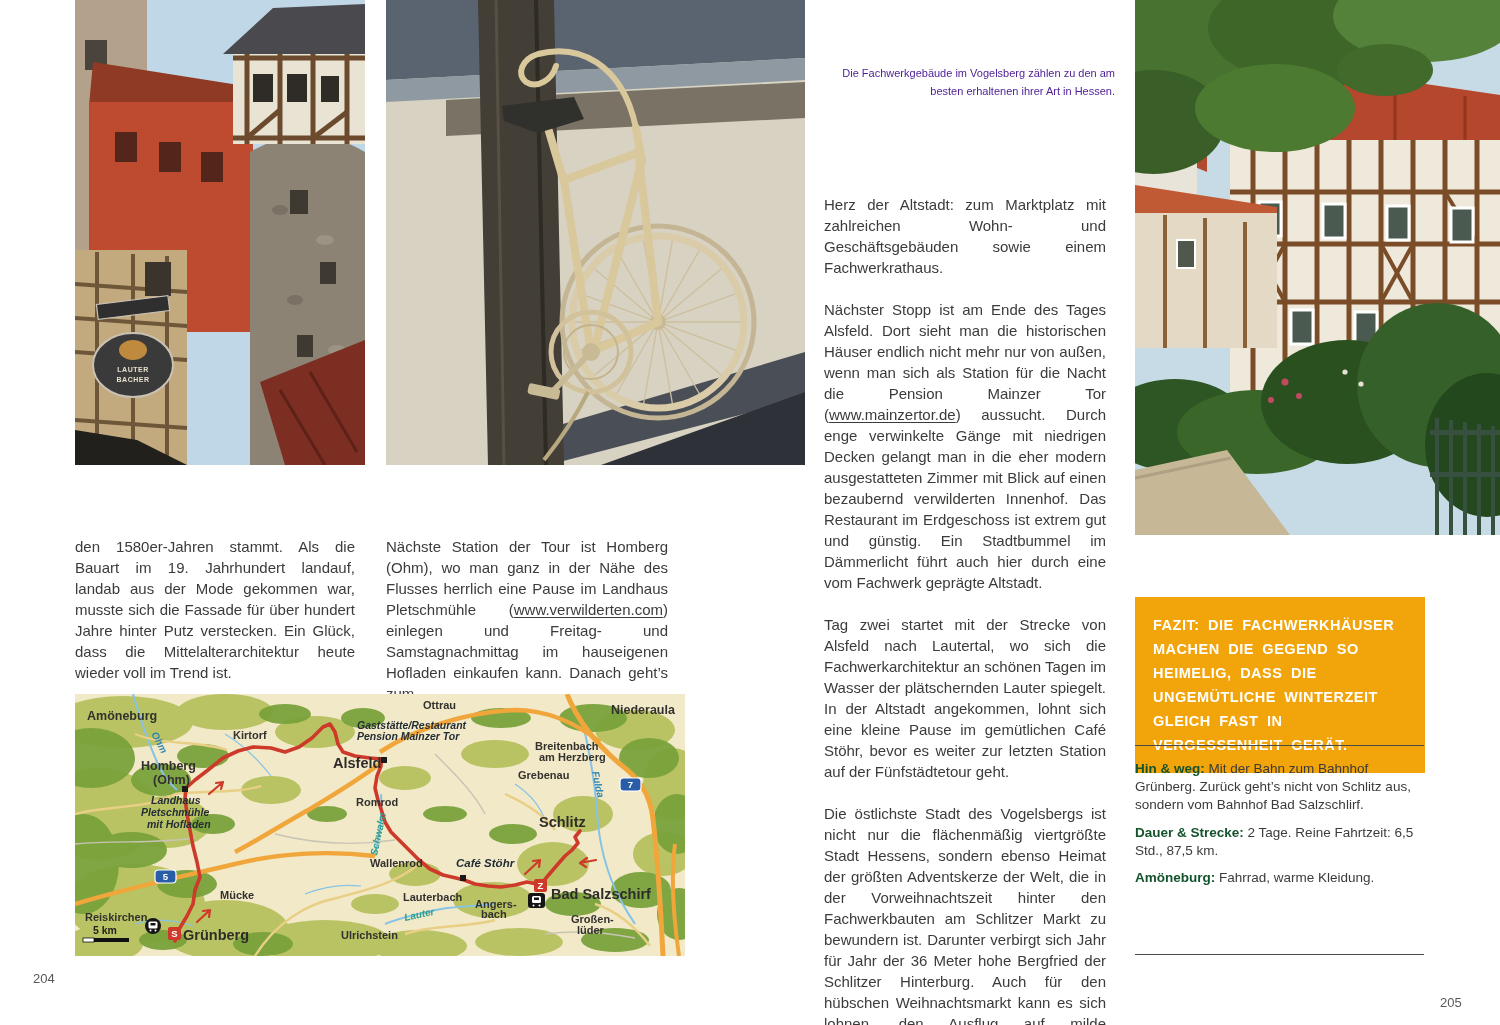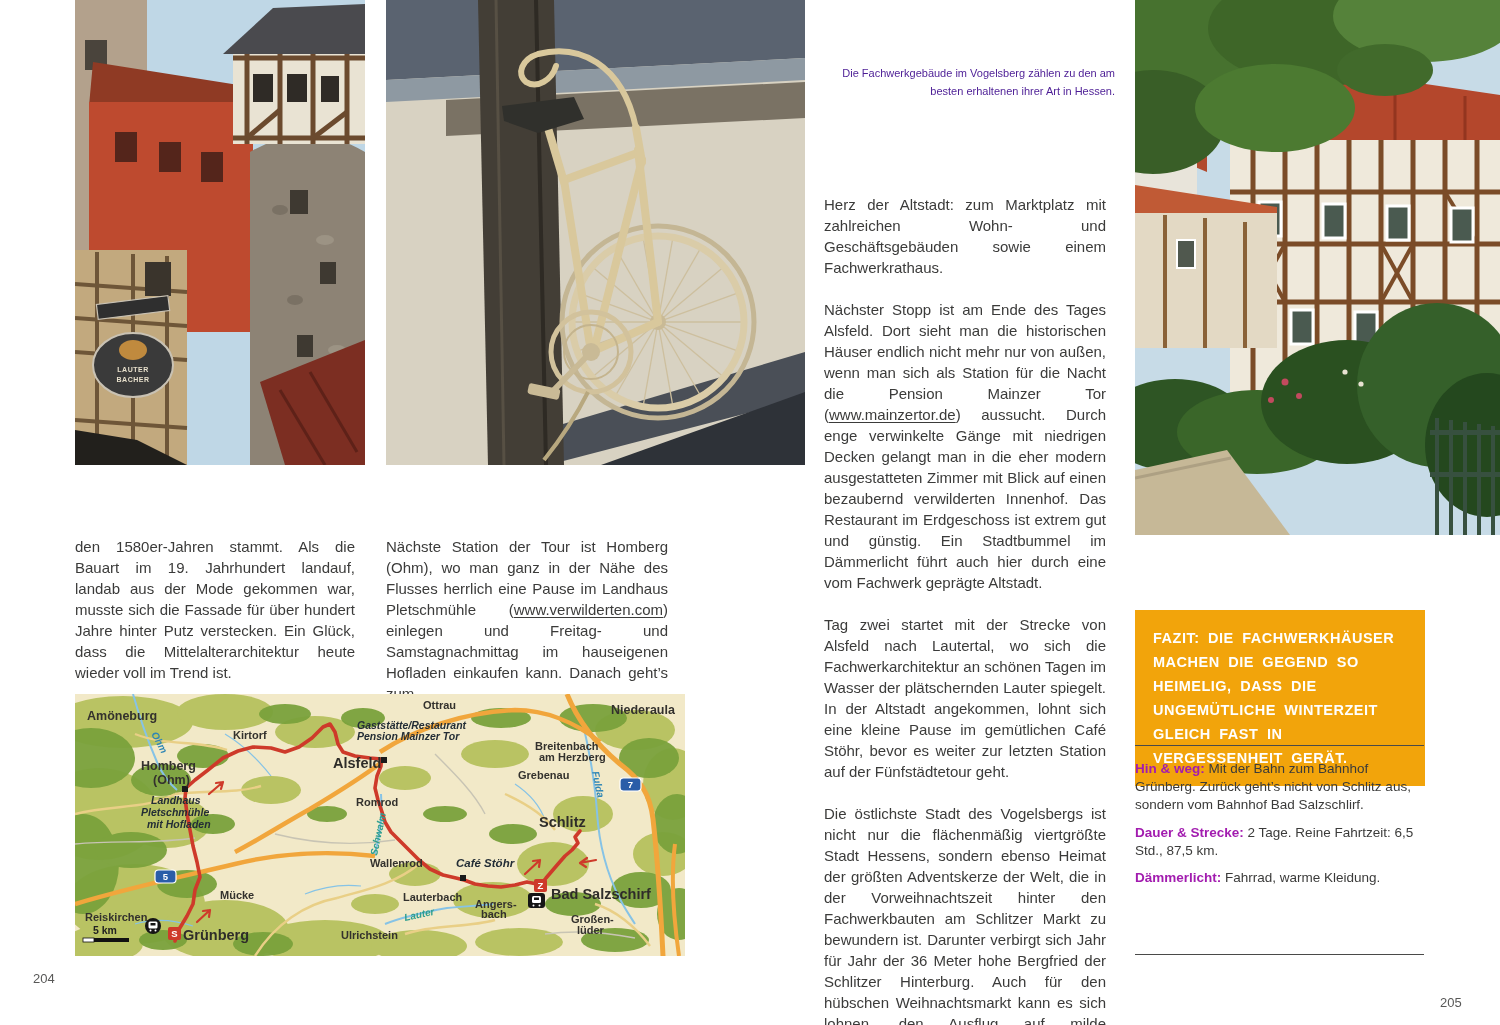--- a/index.html
+++ b/index.html
@@ -3,24 +3,24 @@
 <meta charset="utf-8">
 <style>
   html,body{margin:0;padding:0;}
   body{width:1500px;height:1025px;background:#ffffff;font-family:"Liberation Sans",sans-serif;color:#3b3b3a;position:relative;overflow:hidden;}
   .abs{position:absolute;}
   .photo{position:absolute;display:block;}
   .bodytext{font-size:15px;line-height:21px;text-align:justify;color:#3b3b3a;}
   .bodytext p{margin:0 11px 21px 0;}
   .bodytext u{text-underline-offset:2px;}
   .caption{font-size:11px;line-height:18px;color:#4c1d95;text-align:right;}
-  .fazit{background:#F2A40B;color:#ffffff;font-weight:bold;font-size:14.5px;line-height:24px;letter-spacing:.5px;word-spacing:4px;text-transform:uppercase;padding:16px 18px;box-sizing:border-box;width:290px;margin-top:13px;}
+  .fazit{background:#F2A40B;color:#ffffff;font-weight:bold;font-size:14.5px;line-height:24px;letter-spacing:.5px;word-spacing:4px;text-transform:uppercase;padding:16px 18px;box-sizing:border-box;width:290px;}
   .info{font-size:13.5px;line-height:18.2px;color:#3b3b3a;}
   .info .item{margin-bottom:9px;}
-  .info .label{color:#a21caf;font-weight:bold;}
+  .info .label{color:#14532d;font-weight:bold;}
   .rule{position:absolute;height:0;border-top:1.4px solid #4a4a49;}
   .pagenum{position:absolute;font-size:13px;color:#585857;}
   
   text{font-family:"Liberation Sans",sans-serif;}
   .m-town{font-size:11px;font-weight:bold;fill:#33312d;}
   .m-mid{font-size:12.5px;font-weight:bold;fill:#33312d;}
   .m-big{font-size:14.5px;font-weight:bold;fill:#2e2c29;}
   .m-poi{font-size:10.5px;font-weight:bold;font-style:italic;fill:#232d36;}
   .m-river{font-size:10px;font-weight:bold;font-style:italic;fill:#2f86b5;}
   .m-river2{font-size:10px;font-weight:bold;font-style:italic;fill:#2e9e8f;}
@@ -246,21 +246,21 @@
   <p>Tag zwei startet mit der Strecke von Alsfeld nach Lautertal, wo sich die Fachwerkarchitektur an schönen Tagen im Wasser der plätschernden Lauter spiegelt. In der Altstadt angekommen, lohnt sich eine kleine Pause im gemütlichen Café Stöhr, bevor es weiter zur letzten Station auf der Fünfstädtetour geht.</p>
   <p>Die östlichste Stadt des Vogelsbergs ist nicht nur die flächenmäßig viertgrößte Stadt Hessens, sondern ebenso Heimat der größten Adventskerze der Welt, die in der Vorweihnachtszeit hinter den Fachwerkbauten am Schlitzer Markt zu bewundern ist. Darunter verbirgt sich Jahr für Jahr der 36 Meter hohe Bergfried der Schlitzer Hinterburg. Auch für den hübschen Weihnachtsmarkt kann es sich lohnen, den Ausflug auf milde Adventswochenenden zu legen.</p>
 </div>
 
 <div class="fazit abs" style="left:1135px;top:597px;">Fazit: Die Fachwerkhäuser machen die Gegend so heimelig, dass die ungemütliche Winterzeit gleich fast in Vergessenheit gerät.</div>
 
 <div class="rule" style="left:1135px;top:745px;width:289px;"></div>
 <div class="info abs" style="left:1135px;top:760px;width:292px;">
   <div class="item"><span class="label">Hin &amp; weg:</span> <span>Mit der Bahn zum Bahnhof Grünberg. Zurück geht’s nicht von Schlitz aus, sondern vom Bahnhof Bad Salzschlirf.</span></div>
   <div class="item"><span class="label">Dauer &amp; Strecke:</span> <span>2 Tage. Reine Fahrtzeit: 6,5 Std., 87,5 km.</span></div>
-  <div class="item"><span class="label">Dämmerlicht:</span> <span>Fahrrad, warme Kleidung.</span></div>
+  <div class="item"><span class="label">Amöneburg:</span> <span>Fahrrad, warme Kleidung.</span></div>
 </div>
 <div class="rule" style="left:1135px;top:954px;width:289px;"></div>
 
 <div class="pagenum" style="left:33px;top:971px;">204</div>
 <div class="pagenum" style="left:1440px;top:971px;margin-top:24px;">205</div>
 
 <svg class="photo" style="left:75px;top:694px;" width="610" height="262" viewBox="0 0 610 262">
   <rect x="0" y="0" width="610" height="262" fill="#F2E9C8"></rect>
 
   <g fill="#B7C15E" opacity=".95">

